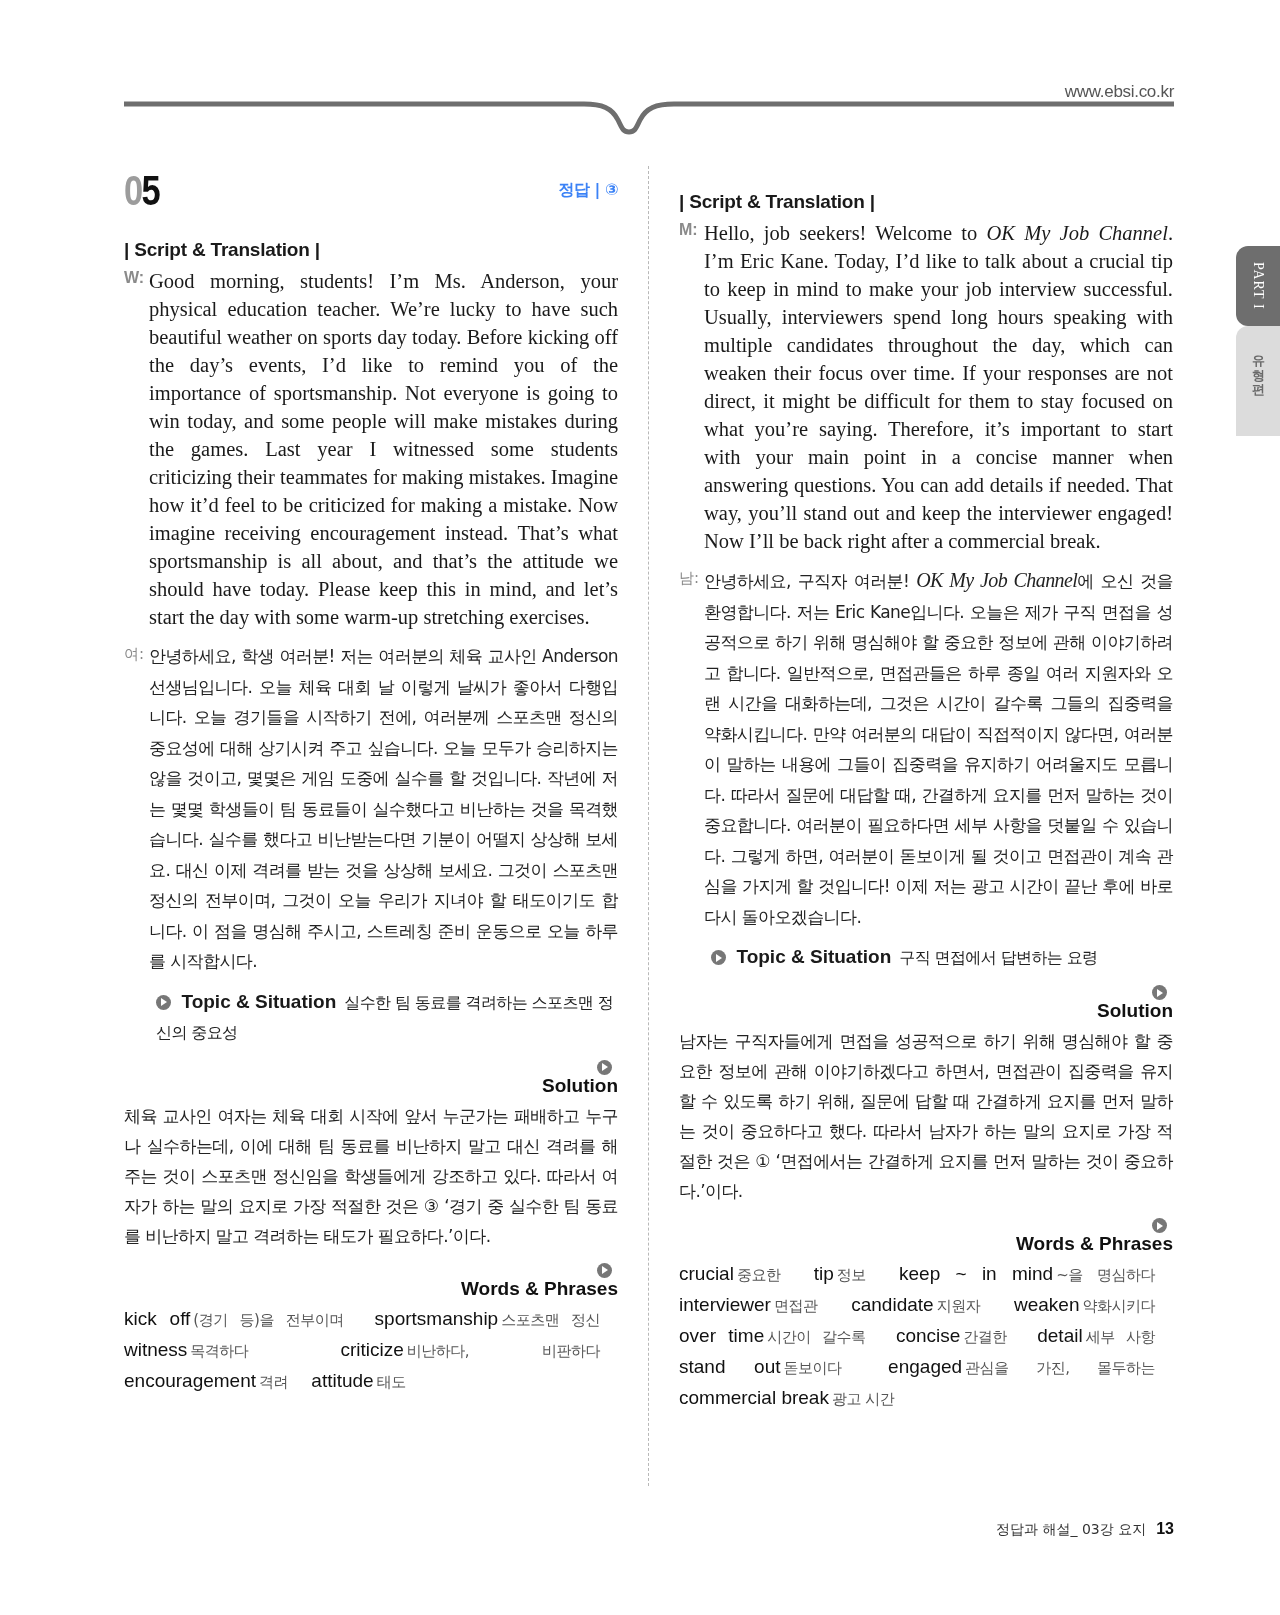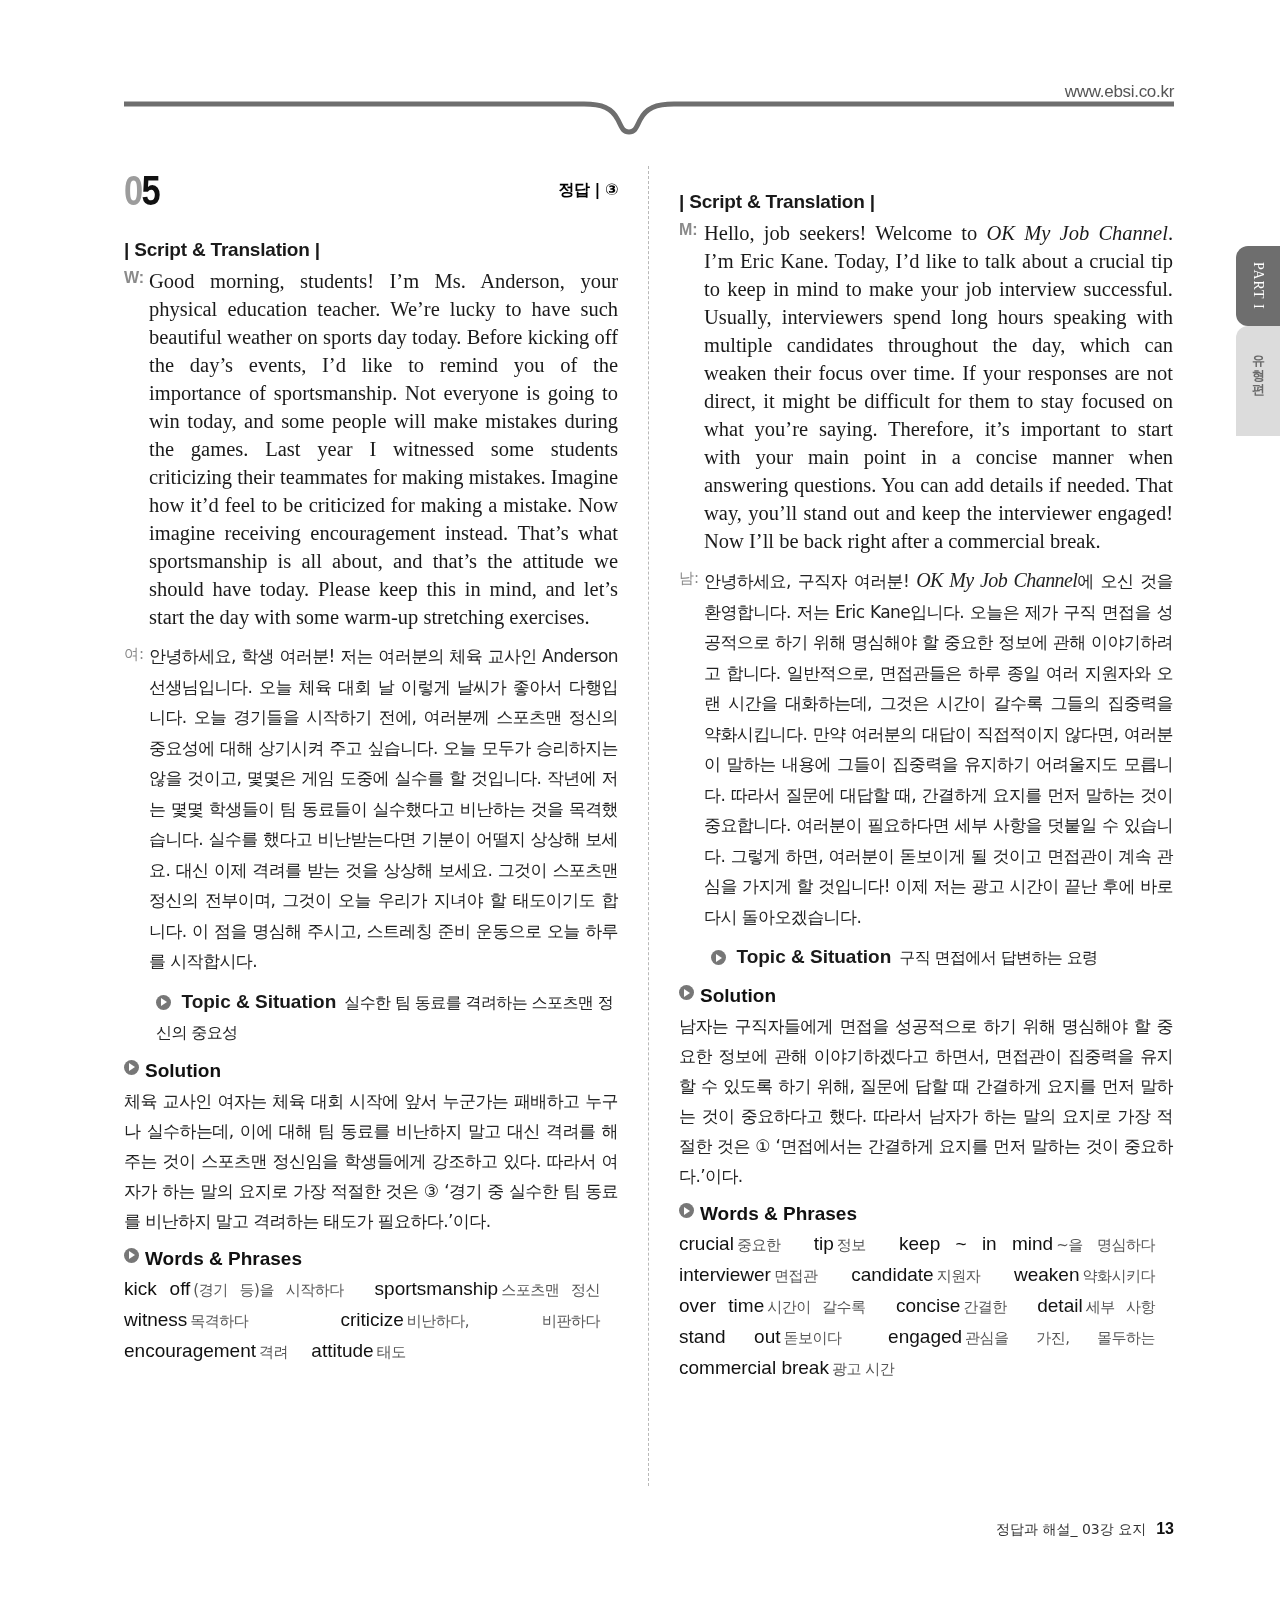--- a/index.html
+++ b/index.html
@@ -25,21 +25,21 @@
   .q-header { position: relative; height: 48px; }
   .q-num {
     font-family: "Liberation Sans", sans-serif; font-weight: bold;
     font-size: 42px; line-height: 46px; letter-spacing: -2px;
     transform: scaleX(0.82); transform-origin: left center; display: inline-block;
   }
   .q-num .zero { color: #9c9c9c; }
   .q-num .digit { color: #111; }
   .answer {
     position: absolute; right: 0; top: 12px;
-    font-family: "DejaVu Sans", sans-serif; font-size: 16px; color: #000000;
+    font-family: "DejaVu Sans", sans-serif; font-size: 16px; color: #3b82f6;
     font-weight: bold; letter-spacing: -0.5px; margin-left: 12px;
   }
 
   .section-label {
     font-family: "Liberation Sans", sans-serif; font-weight: bold; font-size: 19px;
     margin-top: 23px; letter-spacing: -0.2px;
   }
 
   .speech { position: relative; padding-left: 25px; margin-top: 6px; }
   .speaker {
@@ -52,22 +52,22 @@
     text-align: justify; text-align-last: left;
   }
   .en-text em { font-style: italic; }
   .kr-text {
     font-family: "DejaVu Sans", sans-serif; font-size: 17px; line-height: 30.5px;
     text-align: justify; text-align-last: left; letter-spacing: -0.6px; color: #222;
   }
   .kr-block { margin-top: 10px; }
 
   .sub-head {
-    display: flex; align-items: flex-start; margin-top: 12px;
-    font-family: "Liberation Sans", sans-serif; font-weight: bold; font-size: 19px; color: #111;
+    display: flex; align-items: flex-end; margin-top: 12px;
+    font-family: "Liberation Sans", sans-serif; font-weight: bold; font-size: 19px; color: #111; flex-direction: column;
   }
   .bullet {
     width: 15px; height: 15px; border-radius: 50%; background: #777;
     position: relative; margin-right: 6px; flex: none;
   }
   .bullet::after {
     content: ""; position: absolute; left: 5px; top: 3.5px;
     border-left: 6px solid #fff; border-top: 4px solid transparent; border-bottom: 4px solid transparent;
   }
   .topic-line { font-family: "Liberation Sans", sans-serif; line-height: 30px; margin-top: 10px; margin-left: 32px; }
@@ -155,21 +155,21 @@
     <span class="bullet"></span>
     <span>Solution</span>
   </div>
   <p class="solution-text">체육 교사인 여자는 체육 대회 시작에 앞서 누군가는 패배하고 누구나 실수하는데, 이에 대해 팀 동료를 비난하지 말고 대신 격려를 해 주는 것이 스포츠맨 정신임을 학생들에게 강조하고 있다. 따라서 여자가 하는 말의 요지로 가장 적절한 것은 ③ ‘경기 중 실수한 팀 동료를 비난하지 말고 격려하는 태도가 필요하다.’이다.</p>
 
   <div class="sub-head">
     <span class="bullet"></span>
     <span>Words &amp; Phrases</span>
   </div>
   <div class="words">
-    <span class="word-item"><span class="word-en">kick off</span><span class="word-kr">(경기 등)을 시작하다</span></span>
+    <span class="word-item"><span class="word-en">kick off</span><span class="word-kr">(경기 등)을 전부이며</span></span>
     <span class="word-item"><span class="word-en">sportsmanship</span><span class="word-kr">스포츠맨 정신</span></span>
     <span class="word-item"><span class="word-en">witness</span><span class="word-kr">목격하다</span></span>
     <span class="word-item"><span class="word-en">criticize</span><span class="word-kr">비난하다, 비판하다</span></span>
     <span class="word-item"><span class="word-en">encouragement</span><span class="word-kr">격려</span></span>
     <span class="word-item"><span class="word-en">attitude</span><span class="word-kr">태도</span></span>
   </div>
 </section>
 
 <section class="column col-right">
   <div class="section-label">| Script &amp; Translation |</div>

